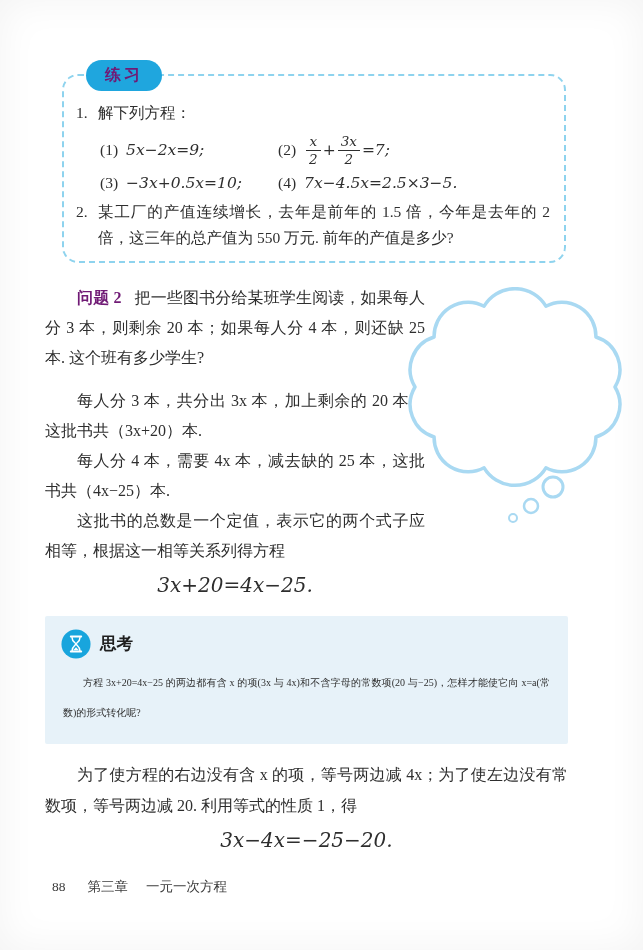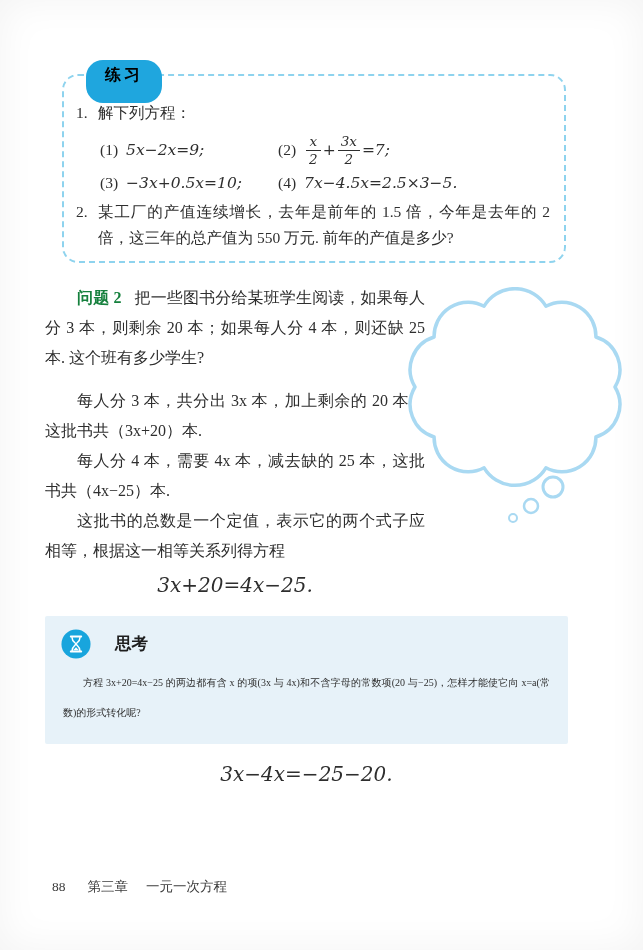--- a/index.html
+++ b/index.html
@@ -13,56 +13,56 @@
   .page{position:absolute;left:45px;top:58px;width:523px;}
 
   
   .pbox{
     border:2px dashed #8ed3ee;border-radius:16px;
     margin:16px 2px 0 17px;padding:24px 14px 10px 12px;
     position:relative;
   }
   .pbadge{
     position:absolute;top:-16px;left:22px;
-    background:#1fa6de;color:#000000;
+    background:#1fa6de;color:#701a75;
     font-family:"Liberation Sans",sans-serif;font-weight:bold;
-    font-size:16px;line-height:1;padding:7px 19px 20px;border-radius:17px;
+    font-size:16px;line-height:1;padding:7px 19px 8px;border-radius:17px;
     letter-spacing:3px;
   }
   .pline{font-size:15.5px;line-height:1.7;display:flex;}
   .pnum{flex:none;width:22px;}
   .ptxt{flex:1;text-align:justify;}
   .eqrow{display:flex;align-items:center;margin:7px 0 7px 24px;font-size:15.5px;}
   .eqcell{width:178px;display:inline-flex;align-items:center;}
   .eqlabel{margin-right:8px;}
   .m{font-family:"DejaVu Serif",serif;font-style:italic;}
   .frac{display:inline-flex;flex-direction:column;text-align:center;
         line-height:1.2;font-size:13.5px;margin:0 2px;vertical-align:middle;}
   .frac .fn{border-bottom:1px solid #2e2e2e;padding:0 3px;}
   .frac .fd{padding:0 3px;}
 
   
   .prob{position:relative;margin-top:20px;}
   .prob-left{width:380px;font-size:16px;line-height:30px;text-align:justify;}
   .para{margin:0;text-indent:2em;}
   .vgap{height:13px;}
-  .plabel{color:#15803d;font-weight:bold;margin-right:13px;}
+  .plabel{color:#701a75;font-weight:bold;margin-right:13px;}
   .center-eq{text-align:center;text-indent:0;margin:4px 0 0;font-size:20px;}
 
   .bubble{position:absolute;top:4px;right:-57px;width:220px;height:240px;}
   .bubble svg{position:absolute;left:0;top:0;}
   .bubble-text{
     position:absolute;left:30px;top:36px;width:162px;
     font-size:14.5px;line-height:26px;text-indent:2em;color:#3a3a3a;
     text-align:justify;
   }
 
   
   .think{margin-top:16px;background:#e7f2f9;padding:13px 16px 16px;border-radius:2px;}
-  .think-head{display:flex;align-items:center;gap:24px;}
+  .think-head{display:flex;align-items:center;gap:9px;}
   .think-label{font-family:"Liberation Sans",sans-serif;font-weight:bold;
                font-size:16.5px;color:#1e1e1e;}
   .think-text{font-size:10px;line-height:30px;text-indent:2em;
               text-align:justify;margin:9px 2px 0;}
 
   
   .bottom{margin-top:15px;font-size:16px;line-height:31px;text-align:justify;}
 
   
   .footer{
@@ -160,20 +160,21 @@
         <path d="M12.5 9.5 c0 5 4 6 4.5 7.5 c-0.5 1.5 -4.5 2.8 -4.5 8
                  M21.5 9.5 c0 5 -4 6 -4.5 7.5 c0.5 1.5 4.5 2.8 4.5 8" stroke="#ffffff" stroke-width="1.7" fill="none" stroke-linecap="round"></path>
         <path d="M13.8 24.2 h6.4 l-3.2 -3.6 z" fill="#ffffff"></path>
       </svg>
       <span class="think-label">思考</span>
     </div>
     <p class="think-text">方程 3x+20=4x−25 的两边都有含 x 的项(3x 与 4x)和不含字母的常数项(20 与−25)，怎样才能使它向 x=a(常数)的形式转化呢?</p>
   </div>
 
   <div class="bottom">
+    <p class="para">为了使方程的右边没有含 x 的项，等号两边减 4x；为了使左边没有常数项，等号两边减 20. 利用等式的性质 1，得</p>
     <p class="para center-eq m">3x−4x=−25−20.</p>
     <p class="para"></p>
   </div>
 
 </div>
 
 <div class="footer">
   <span class="pageno">88</span><span>第三章</span><span>一元一次方程</span>
 </div>
 

